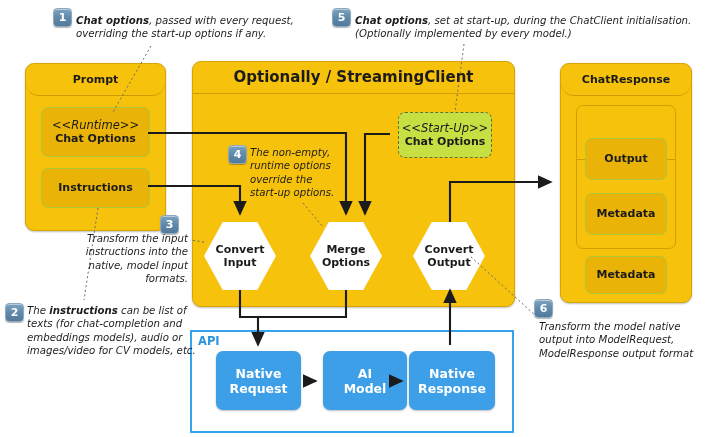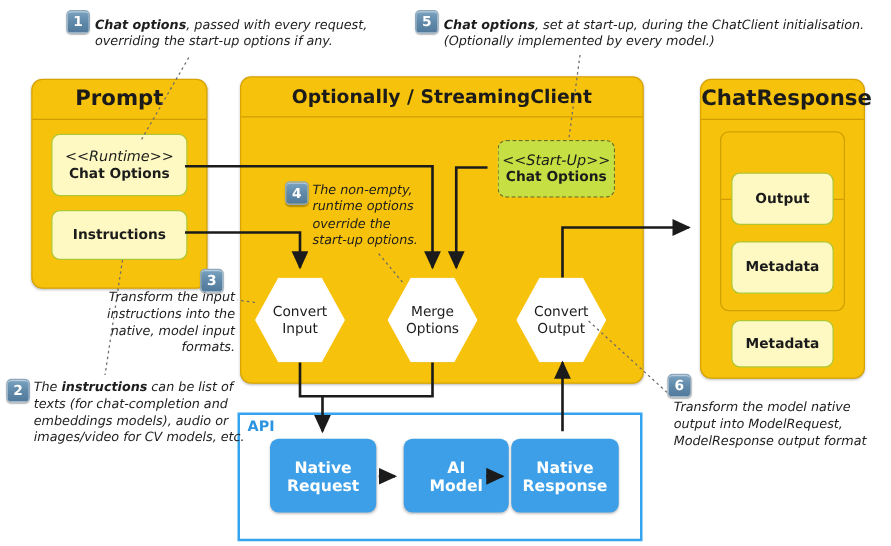--- a/index.html
+++ b/index.html
@@ -35,26 +35,26 @@
   
   .panel{
     position:absolute;background:#F7C20B;border:1px solid #d8a400;
     border-radius:9px;box-shadow:0 1px 2px rgba(0,0,0,.25);z-index:5;
   }
   .panel-title{
     position:absolute;left:0;right:0;top:0;height:31px;line-height:31px;
     text-align:center;font-weight:bold;color:#1b1b1b;
     border-bottom:1px solid #cf9d00;
   }
-  .p-title-sm{font-size:17px;}
+  .p-title-sm{font-size:11px;border-radius:13px;}
   .p-title-md{font-size:15px;}
 
   
   .green{
-    position:absolute;background:#fef9c3;border:1px solid #aec734;
+    position:absolute;background:#eab308;border:1px solid #aec734;
     border-radius:7px;z-index:8;
     display:flex;flex-direction:column;align-items:center;justify-content:center;
     color:#1b1b1b;text-align:center;
   }
   .green.dashed{border:1.6px dashed #6c6c24;background:#C6DF42;}
   .green .stereo{font-size:11.5px;font-style:italic;line-height:14px;}
   .green .lbl{font-size:11px;font-weight:bold;line-height:14px;}
 
   
   .subpanel{
@@ -68,21 +68,21 @@
     margin-top:28px;
   }
 
   
   .hex{
     position:absolute;z-index:12;
     width:72px;height:68px;
     background:#ffffff;
     clip-path:polygon(26% 0%,74% 0%,100% 50%,74% 100%,26% 100%,0% 50%);
     display:flex;flex-direction:column;align-items:center;justify-content:center;
-    font-size:11px;font-weight:normal;color:#1b1b1b;line-height:13.5px;text-align:center;
+    font-size:11px;font-weight:bold;color:#1b1b1b;line-height:13.5px;text-align:center;
     filter:drop-shadow(0 1px 1px rgba(0,0,0,.3));
   }
 
   
   .api-box{
     position:absolute;background:#ffffff;border:2px solid #35A3EE;
     z-index:6;
   }
   .api-label{
     position:absolute;font-size:11.5px;font-weight:bold;color:#2b94e0;

